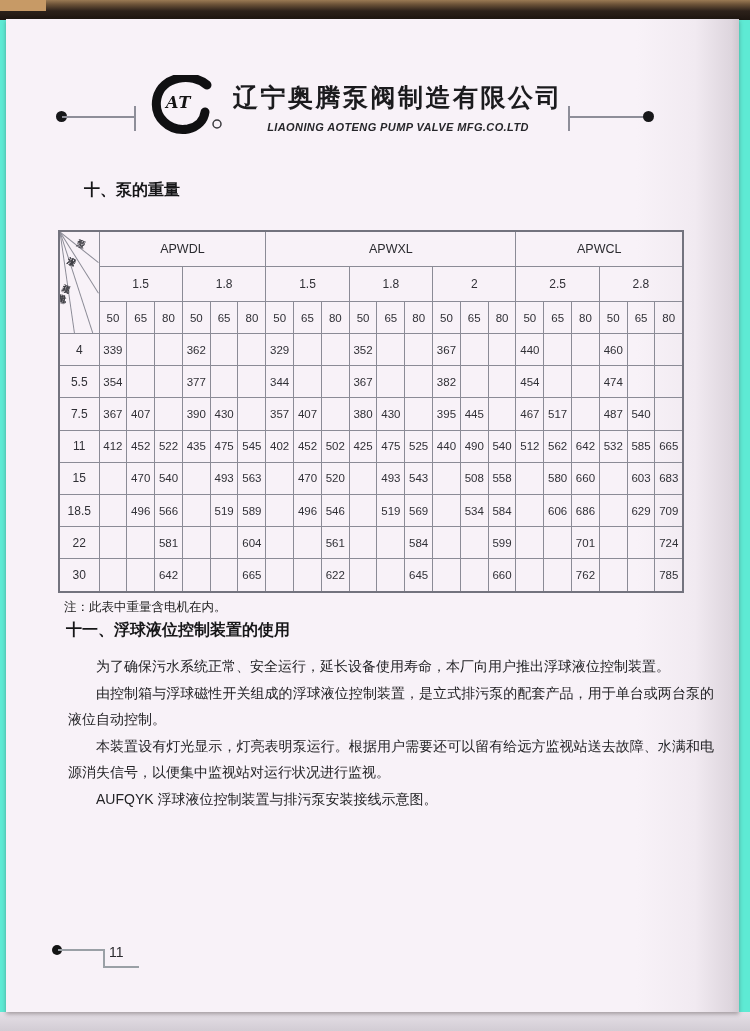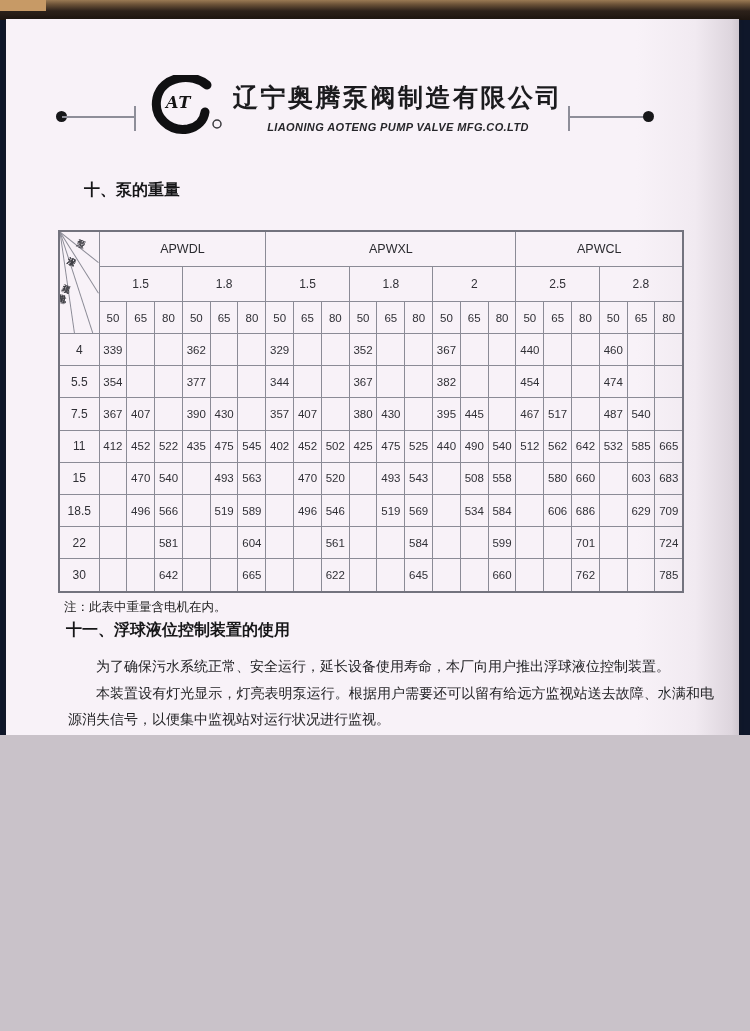--- a/index.html
+++ b/index.html
@@ -2,21 +2,21 @@
 <html lang="zh"><head>
 <meta charset="utf-8">
 <style>
   html,body{margin:0;padding:0;}
   body{
     width:750px;height:1031px;
     background:#c9c2c9;
     font-family:"Liberation Sans","DejaVu Sans",sans-serif;
     -webkit-font-smoothing:antialiased;
   }
-  .scan{position:relative;width:750px;height:735px;overflow:hidden;background:#0f172a;}
+  .scan{position:relative;width:750px;height:1031px;overflow:hidden;background:#5eead4;}
   .top-strip{
     position:absolute;left:0;top:0;width:750px;height:20px;
     background:linear-gradient(to bottom,#9a7a54 0%,#6b5238 22%,#2c211a 55%,#1d1510 100%);
   }
   .corner-tan{position:absolute;left:0;top:0;width:46px;height:11px;background:#c79a66;}
   .below-band{position:absolute;left:0;top:1012px;width:750px;height:19px;background:linear-gradient(to bottom,#e6e0e7,#d2ccd4);}
 
   .page{
     position:absolute;left:6px;top:19px;width:733px;height:993px;
     background:linear-gradient(to right,#f8f2f8 0%,#f8f2f8 86%,#f1eaf1 94%,#ddd5dd 99%,#cfc7cf 100%);
@@ -402,20 +402,21 @@
           </tbody>
       </table>
     </div>
 
     <div class="note">注：此表中重量含电机在内。</div>
 
     <h2 class="sec11">十一、浮球液位控制装置的使用</h2>
 
     <div class="paras" id="paras">
         <p>为了确保污水系统正常、安全运行，延长设备使用寿命，本厂向用户推出浮球液位控制装置。</p>
+        <p>由控制箱与浮球磁性开关组成的浮球液位控制装置，是立式排污泵的配套产品，用于单台或两台泵的液位自动控制。</p>
         <p>本装置设有灯光显示，灯亮表明泵运行。根据用户需要还可以留有给远方监视站送去故障、水满和电源消失信号，以便集中监视站对运行状况进行监视。</p>
         <p>AUFQYK 浮球液位控制装置与排污泵安装接线示意图。</p>
       </div>
 
     <div class="f-dot"></div>
     <div class="f-h1"></div>
     <div class="f-v"></div>
     <div class="f-h2"></div>
     <div class="f-num">11</div>
   </div>

